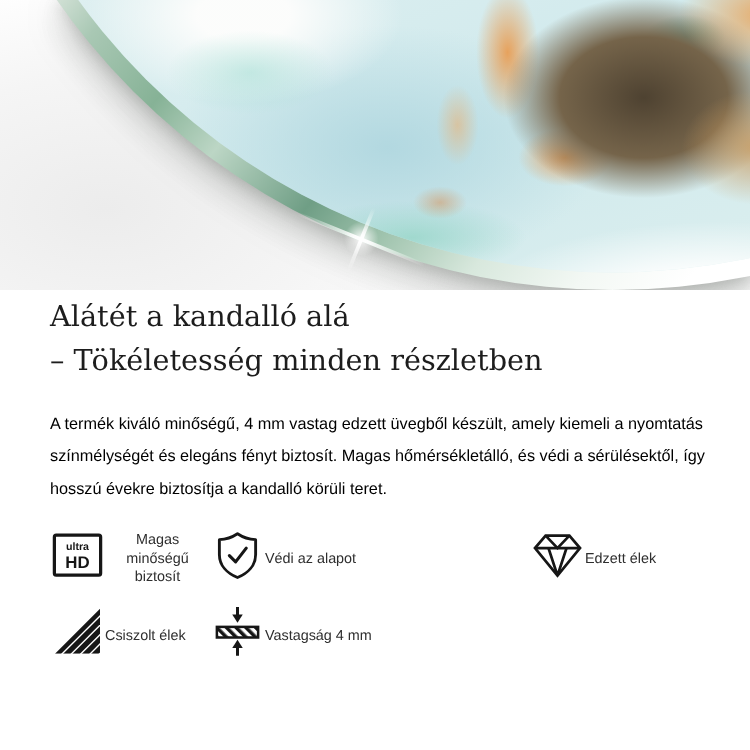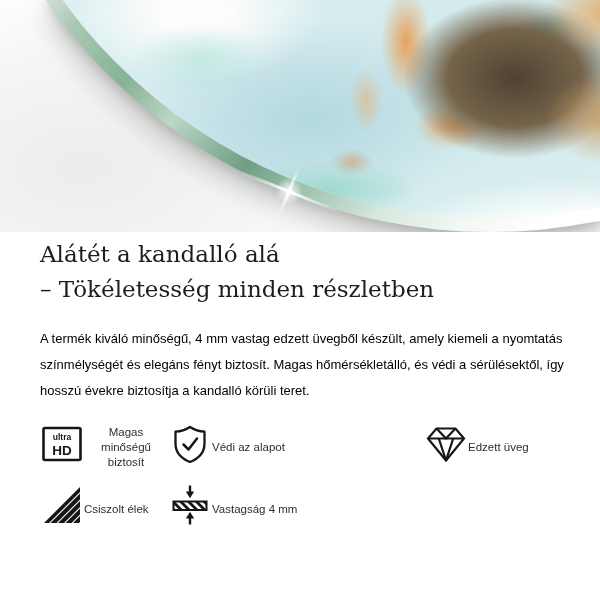--- a/index.html
+++ b/index.html
@@ -119,21 +119,21 @@
 
     <div class="feature">
       <div class="icon-wrap">
         <svg class="icn" width="44" height="44" viewBox="0 0 44 44" fill="none" stroke="#161616" stroke-width="2.2" stroke-linejoin="miter">
           <path d="M12.5 6.5 H31.5 L40 16.5 L22 38.5 L4 16.5 Z"></path>
           <path d="M4 16.5 H40"></path>
           <path d="M12.5 6.5 L22 16.5 L31.5 6.5"></path>
           <path d="M14.8 16.5 L22 38.5 M29.2 16.5 L22 38.5"></path>
         </svg>
       </div>
-      <div class="label">Edzett üveg</div>
+      <div class="label">Edzett élek</div>
     </div>
 
     <div class="feature">
       <div class="icon-wrap">
         <svg class="icn" width="44" height="44" viewBox="0 0 44 44">
           <defs>
             <clipPath id="triClip">
                 <path d="M4 40 L40 4 L40 40 Z"></path>
               </clipPath>
           </defs>

